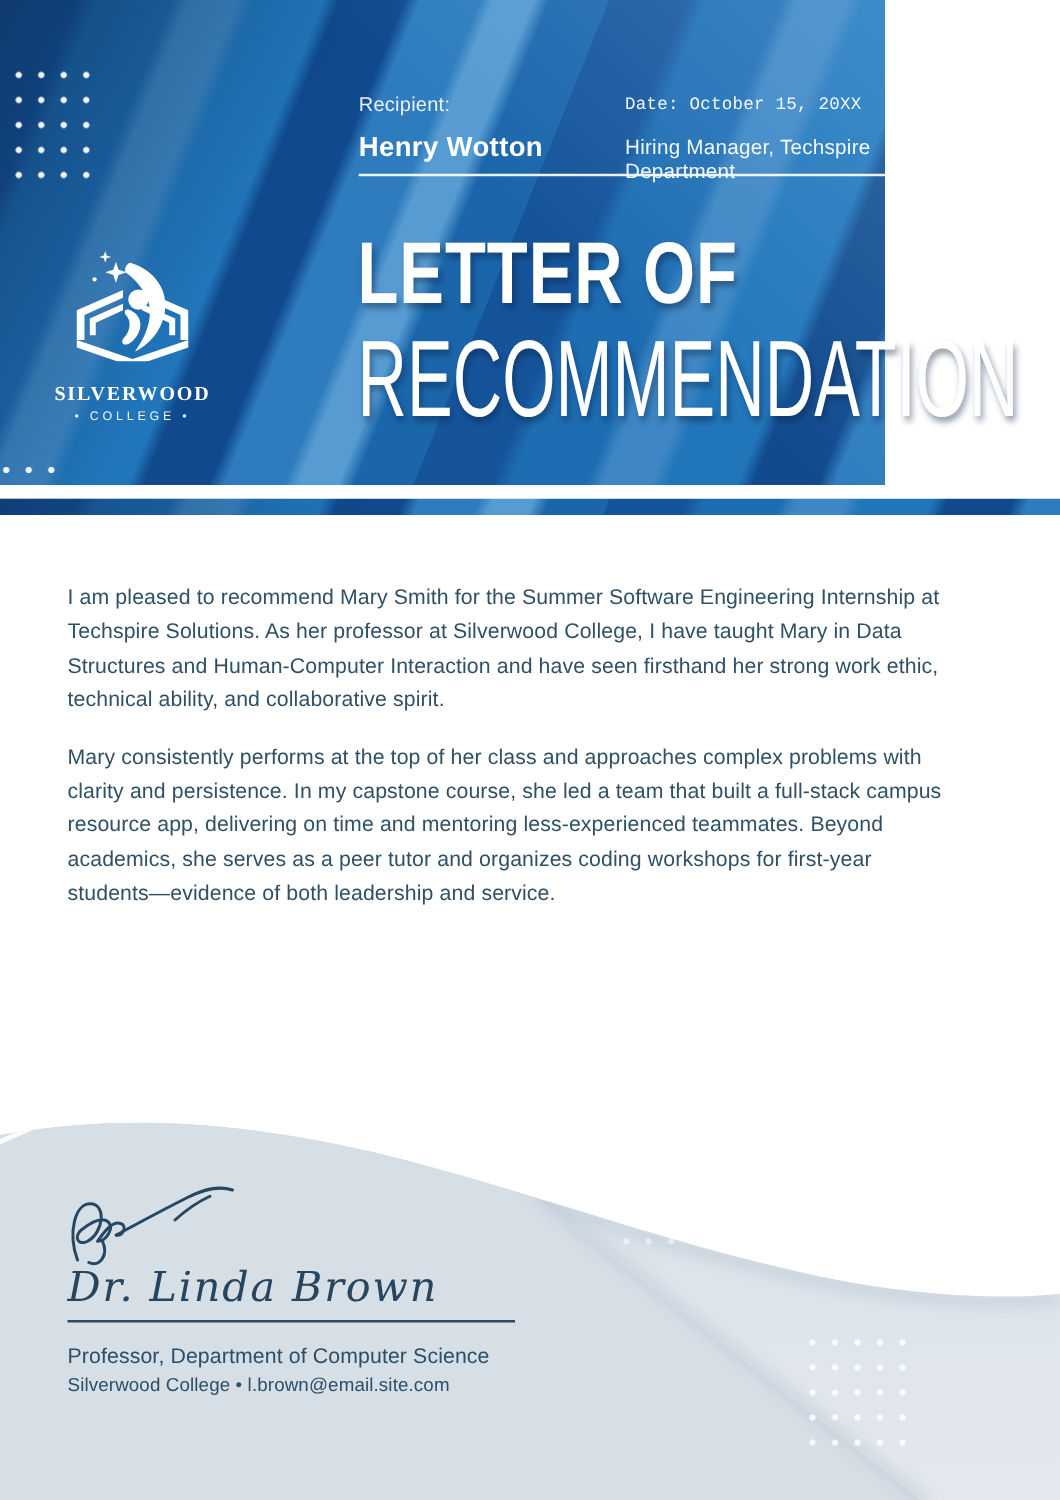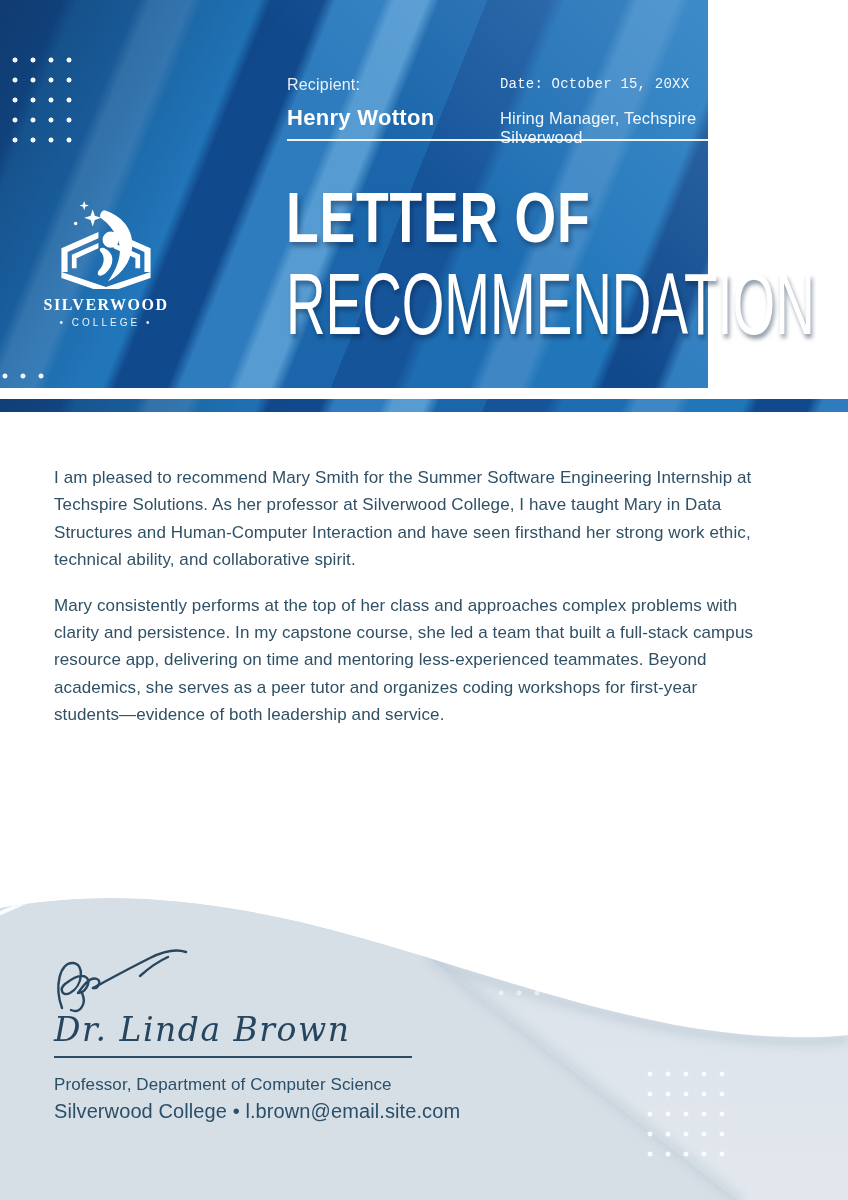--- a/index.html
+++ b/index.html
@@ -70,21 +70,21 @@
   
   .title-line{position:absolute;color:#ffffff;white-space:nowrap;
     text-shadow:3px 4px 6px rgba(8,32,66,.45);line-height:1;transform-origin:0 0;}
   .title-line-1{left:286px;top:183px;font-size:70px;font-weight:bold;
     letter-spacing:1px;transform:scaleX(.765);}
   .title-line-2{left:286px;top:260px;font-size:87px;font-weight:400;
     letter-spacing:0;transform:scaleX(.63);}
   
   .college-logo{position:absolute;left:40px;top:197px;width:132px;text-align:center;color:#fff;}
   .logo-name{
-    margin-top:3px;font-family:"Liberation Serif",serif;font-weight:600;
+    margin-top:13px;font-family:"Liberation Serif",serif;font-weight:600;
     font-size:16px;letter-spacing:1.5px;color:#ffffff;
   }
   .logo-tagline{
     margin-top:3px;font-family:Liberation Sans, sans-serif;
     font-size:10px;letter-spacing:3px;color:rgba(255,255,255,.92);
   }
   
   .letter-body{
     position:absolute;left:54px;top:464px;width:708px;
     font-size:17px;line-height:27.4px;color:#2f5065;letter-spacing:.1px;
@@ -101,36 +101,36 @@
   }
   .signature-divider{
     position:absolute;left:54px;top:1056px;width:358px;height:2px;background:#2b4a63;
   }
   .signer-title{
     position:absolute;left:54px;top:1075px;
     font-size:17px;color:#2b4f68;letter-spacing:.1px;
   }
   .signer-contact{
     position:absolute;left:54px;top:1100px;
-    font-size:20px;color:#2b4f68;letter-spacing:.1px;text-align:right;
+    font-size:15px;color:#2b4f68;letter-spacing:.1px;text-align:right;
   }
 </style>
 </head>
 <body>
 
 <div id="page">
 
   <div class="header-banner">
     <div class="dots dots-top-left"></div>
     <div class="dots dots-header-bottom"></div>
 
     <div class="recipient-label">Recipient:</div>
     <div class="recipient-name">Henry Wotton</div>
     <div class="date-text">Date: October 15, 20XX</div>
-    <div class="recipient-role">Hiring Manager, Techspire Silverwood</div>
+    <div class="recipient-role">Hiring Manager, Techspire Department</div>
     <div class="header-underline"></div>
 
     <div class="title-line title-line-1">LETTER OF</div>
     <div class="title-line title-line-2">RECOMMENDATION</div>
 
     <div class="college-logo">
       <svg width="110" height="92" viewBox="0 0 110 97">
         <g fill="#ffffff">
 
           <path d="M41,13 L43.2,19.8 L50,22 L43.2,24.2 L41,31 L38.8,24.2 L32,22 L38.8,19.8 Z"></path>

